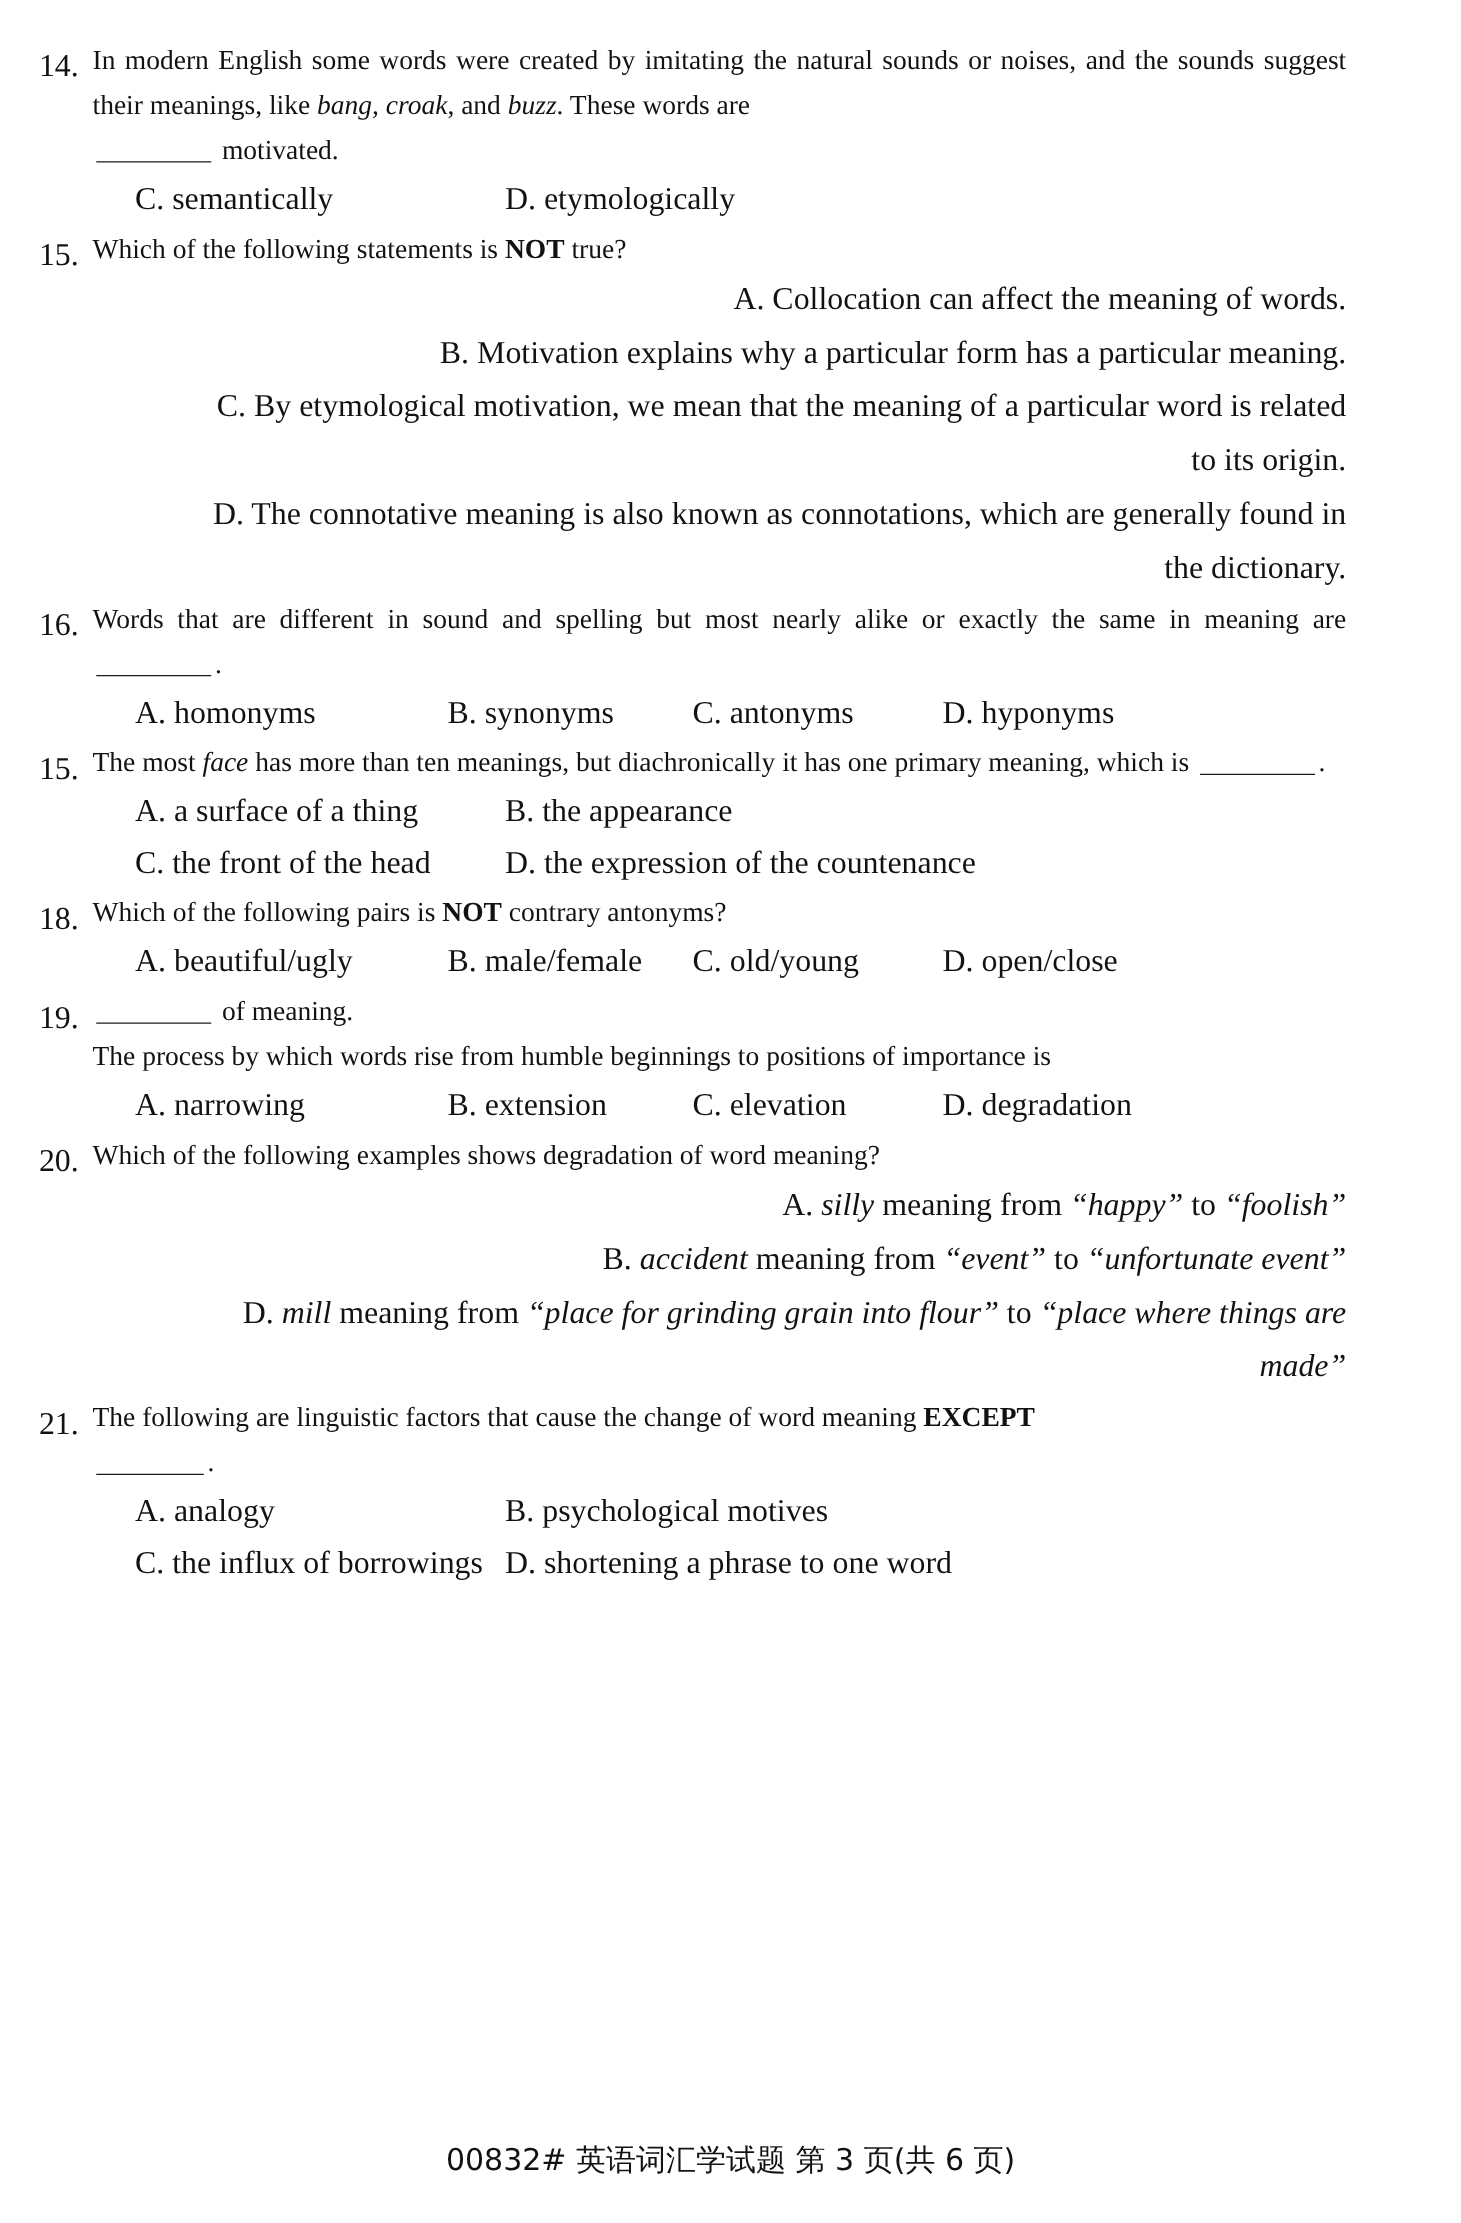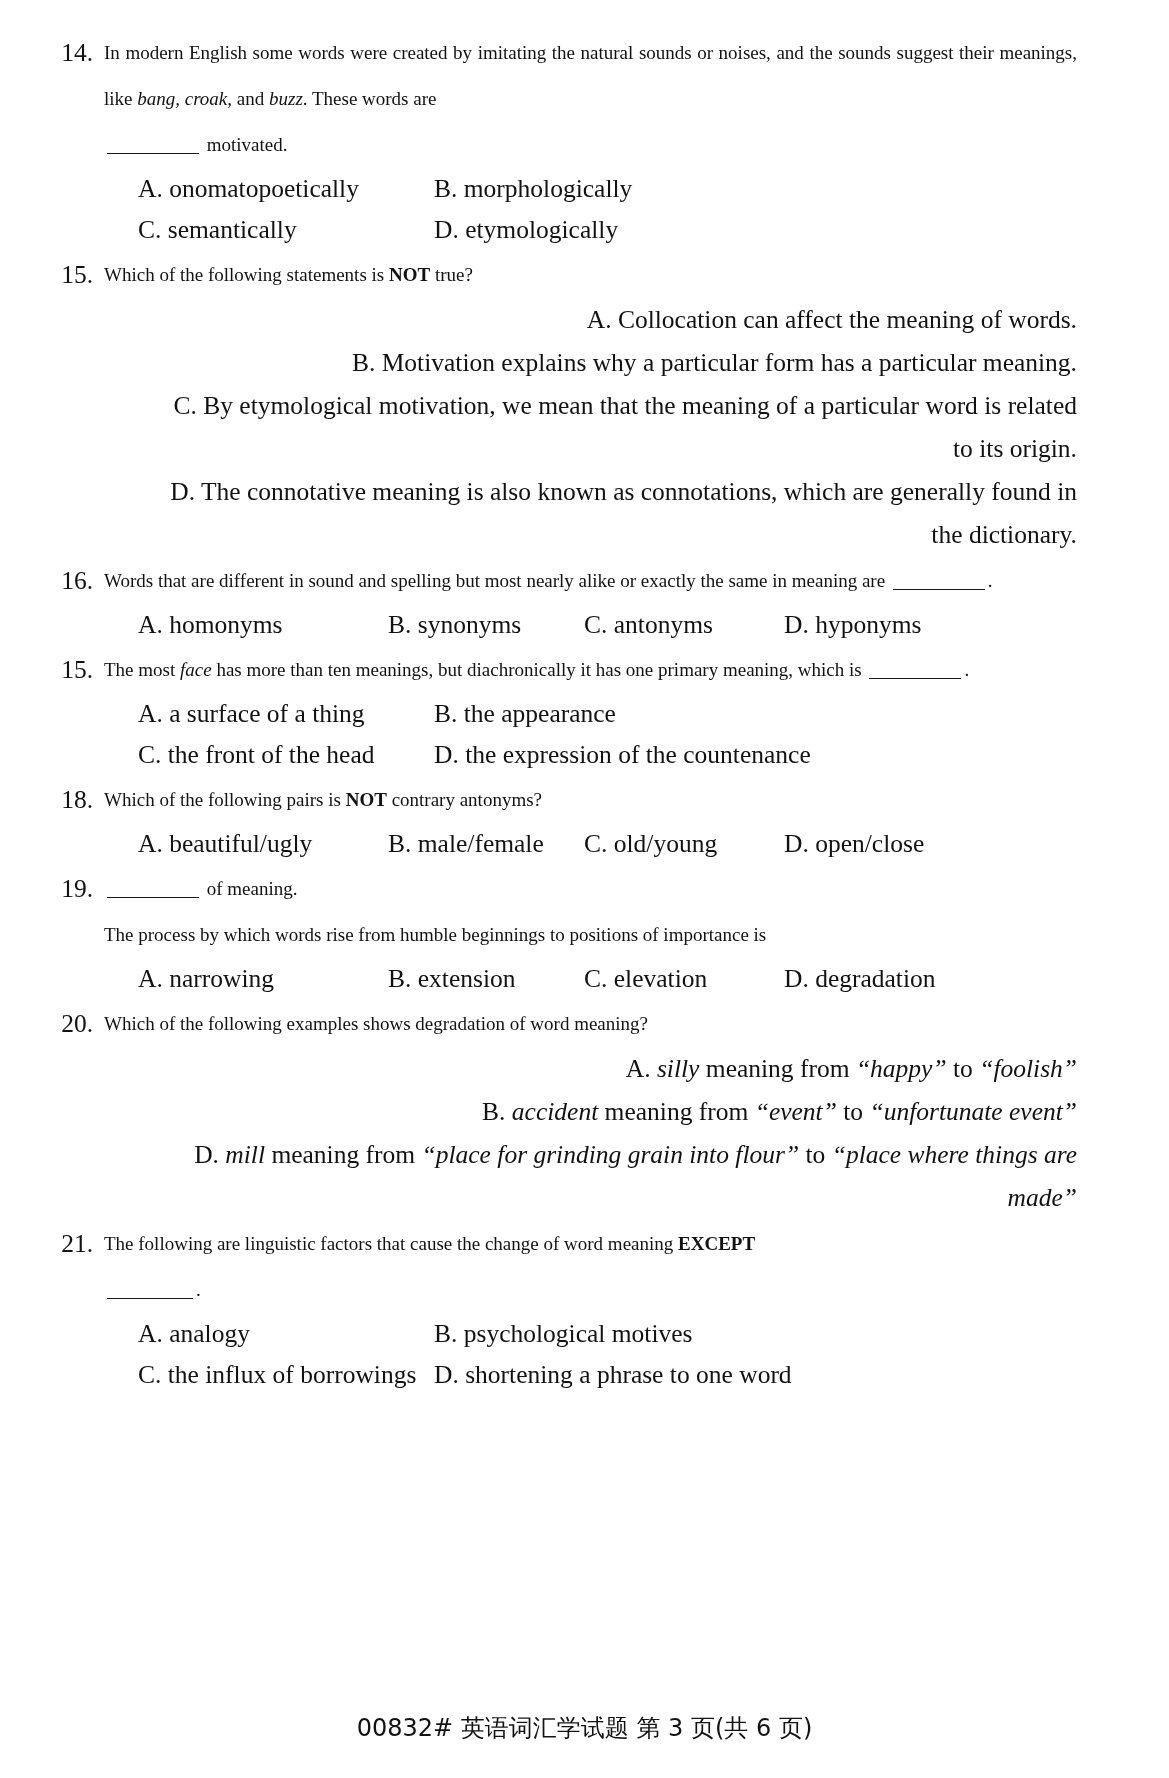--- a/index.html
+++ b/index.html
@@ -13,43 +13,43 @@
     font-family: "Liberation Serif", serif;
     color: #121212;
     position: relative;
     overflow: hidden;
   }
   .page {
     position: absolute;
     left: 0; top: 0;
     width: 1169px;
     height: 1778px;
-    padding: 30px 92px 0 52px;
+    padding: 30px 92px 0 22px;
     box-sizing: border-box;
   }
   .q {
     display: flex;
     align-items: flex-start;
     margin-bottom: 2px;
   }
   .q-num {
     width: 52px;
     flex: 0 0 52px;
     text-align: right;
     font-size: 25.5px;
     line-height: 46px;
     padding-right: 11px;
     box-sizing: border-box;
   }
   .q-body {
     flex: 1 1 auto;
   }
   .stem {
-    font-size: 19px;
-    line-height: 46px;
+    font-size: 22px;
+    line-height: 36px;
     text-align: justify;
     text-align-last: left;
     text-justify: inter-word;
   }
   .stem.nojust { text-align: left; }
   .blank {
     display: inline-block;
     border-bottom: 1.5px solid #1a1a1a;
     width: 92px;
     height: 22px;
@@ -105,24 +105,20 @@
 
 <div class="page">
 
   <div class="q">
     <div class="q-num">14.</div>
     <div class="q-body">
       <div class="stem"><span>In modern English some words were created by imitating the natural sounds or noises, and the sounds suggest their meanings, like </span><span class="it">bang, croak</span><span>, and </span><span class="it">buzz</span><span>. These words are</span></div>
       <div class="stem nojust"><span class="blank"></span> <span>motivated.</span></div>
       <div class="opts">
         <div class="opt-line two">
-          <span>A. onomatopoetically</span>
-          <span>B. morphologically</span>
-        </div>
-        <div class="opt-line two">
           <span>C. semantically</span>
           <span>D. etymologically</span>
         </div>
       </div>
     </div>
   </div>
 
   <div class="q">
     <div class="q-num">15.</div>
     <div class="q-body">

